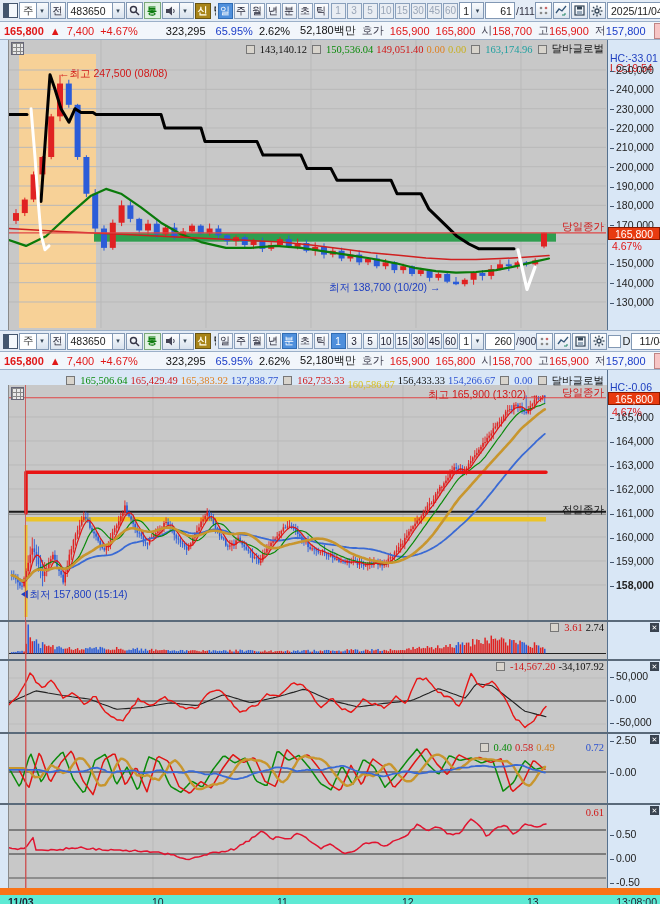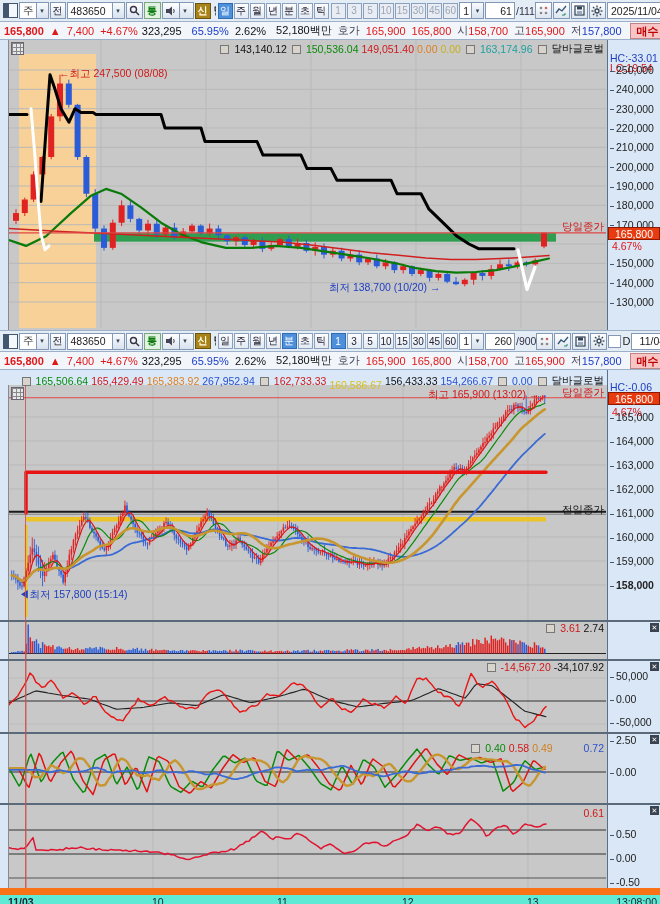--- a/index.html
+++ b/index.html
@@ -22,35 +22,35 @@
   .cnt{width:30px;height:17px;background:#fff;border:1px solid #8298b4;text-align:right;padding:0 2px;box-sizing:border-box;display:inline-flex;align-items:center;justify-content:flex-end;font-size:10.5px;}
   .date{width:60px;justify-content:center;}
   .tot{color:#334;font-size:10.5px;}
   .chk{width:11px;height:11px;background:#fff;border:1px solid #8298b4;display:inline-block;}
   .mla{margin-left:auto;}
   
   .irow{position:absolute;left:0;width:660px;height:18px;background:#f2f6fb;border-bottom:1px solid #9cb0c8;display:flex;align-items:center;font-size:11px;padding:0 4px;box-sizing:border-box;white-space:nowrap;overflow:hidden;}
   .irow>*{flex:0 0 auto;}
   .red{color:#e01818;} .blue{color:#1a3cc8;} .blk{color:#111;} .lbl{color:#445;}
   .b{font-weight:bold;}
-  .sp6{margin-left:6px;} .sp10{margin-left:10px;} .sp14{margin-left:4px;}
+  .sp6{margin-left:6px;} .sp10{margin-left:10px;} .sp14{margin-left:28px;}
   .buybtn{background:#f7c5c5;border:1px solid #c08484;color:#c00000;height:16px;padding:0 6px;font-weight:bold;font-size:11px;margin-left:8px;}
   
   .region{position:absolute;left:0;width:660px;background:#d9e7f6;}
   .plot{position:absolute;left:8px;width:599px;background:#c8c8c8;border-left:1px solid #8a8a8a;box-sizing:border-box;}
   .gutter{position:absolute;left:607px;width:53px;background:#d9e7f6;border-left:1px solid #56718e;box-sizing:border-box;}
   .ytick{position:absolute;left:2px;font-size:10.5px;color:#222;white-space:nowrap;}
   .ytick::before{content:"";display:inline-block;width:4px;height:1px;background:#44566e;vertical-align:middle;margin-right:2px;}
   .pbox{position:absolute;left:0;width:52px;height:13px;background:#e83b10;color:#fff;font-size:10.5px;text-align:center;line-height:13px;border:1px solid #8a1a00;box-sizing:border-box;}
   .ppct{position:absolute;left:0;width:53px;height:12px;background:#d9e7f6;color:#e01818;font-size:10.5px;padding-left:4px;box-sizing:border-box;}
   .lc{position:absolute;left:2px;color:#d01818;font-size:10.5px;margin-top:20px;}
   .hc{position:absolute;left:2px;color:#2040c0;font-size:10.5px;}
   .legendrow{position:absolute;right:56px;display:flex;align-items:center;font-size:10.5px;white-space:nowrap;z-index:6;}
   .legendrow .sq{width:7px;height:7px;background:#d8d4cc;border:1px solid #777;display:inline-block;margin:0 2px 0 5px;}
-  .legendrow span.v{margin-left:3px;}
+  .legendrow span.v{margin-left:3px;font-family:Liberation Serif, serif;}
   .clabel{position:absolute;font-size:10.5px;white-space:nowrap;z-index:5;}
   .clabel.red{color:#d01818;} .clabel.blue{color:#2040c0;}
   .gicon{position:absolute;left:2px;top:2px;width:13px;height:13px;background:#e8e8e8;border:1px solid #667;box-sizing:border-box;background-image:linear-gradient(#888 1px,transparent 1px),linear-gradient(90deg,#888 1px,transparent 1px);background-size:4px 4px;z-index:5;}
   .sep{position:absolute;left:0;width:660px;height:2px;background:#5a6a7a;z-index:4;}
   .pclose{position:absolute;left:42px;width:9px;height:9px;background:#3a4450;color:#fff;font-size:7px;line-height:9px;text-align:center;}
   .pclose::after{content:"\2715";}
   .taxis{position:absolute;left:0;top:518px;width:660px;height:26px;background:#5eead4;border-top:7px solid #f97316;box-sizing:border-box;z-index:6;}
   .tlabel{position:absolute;top:1px;font-size:10.5px;color:#223;}
   .tlabel.b{font-weight:bold;}
   svg{display:block;}
@@ -483,21 +483,21 @@
     <button class="buybtn">매수</button>
 
   </div>
 
   <div class="region" id="bottomregion" style="top:370px;height:532px">
     <div class="legendrow" id="blegend" style="top:1px">
         <span class="sq"></span>
         <span class="v" style="color: rgb(10, 138, 10);">165,506.64</span>
         <span class="v" style="color: rgb(208, 24, 24);">165,429.49</span>
         <span class="v" style="color: rgb(224, 128, 32);">165,383.92</span>
-        <span class="v" style="color: rgb(42, 80, 208);">267,952.94</span>
+        <span class="v" style="color: rgb(42, 80, 208);">137,838.77</span>
         <span class="sq"></span>
         <span class="v" style="color: rgb(208, 24, 24);">162,733.33</span>
         <span class="v" style="color: rgb(216, 192, 32); margin-top: 8px;">160,586.67</span>
         <span class="v" style="color: rgb(17, 17, 17);">156,433.33</span>
         <span class="v" style="color: rgb(42, 80, 208);">154,266.67</span>
         <span class="sq"></span>
         <span class="v" style="color: rgb(42, 80, 208);">0.00</span>
         <span class="sq"></span>
         <span class="v" style="color: rgb(17, 17, 17);">달바글로벌</span>
       </div>

